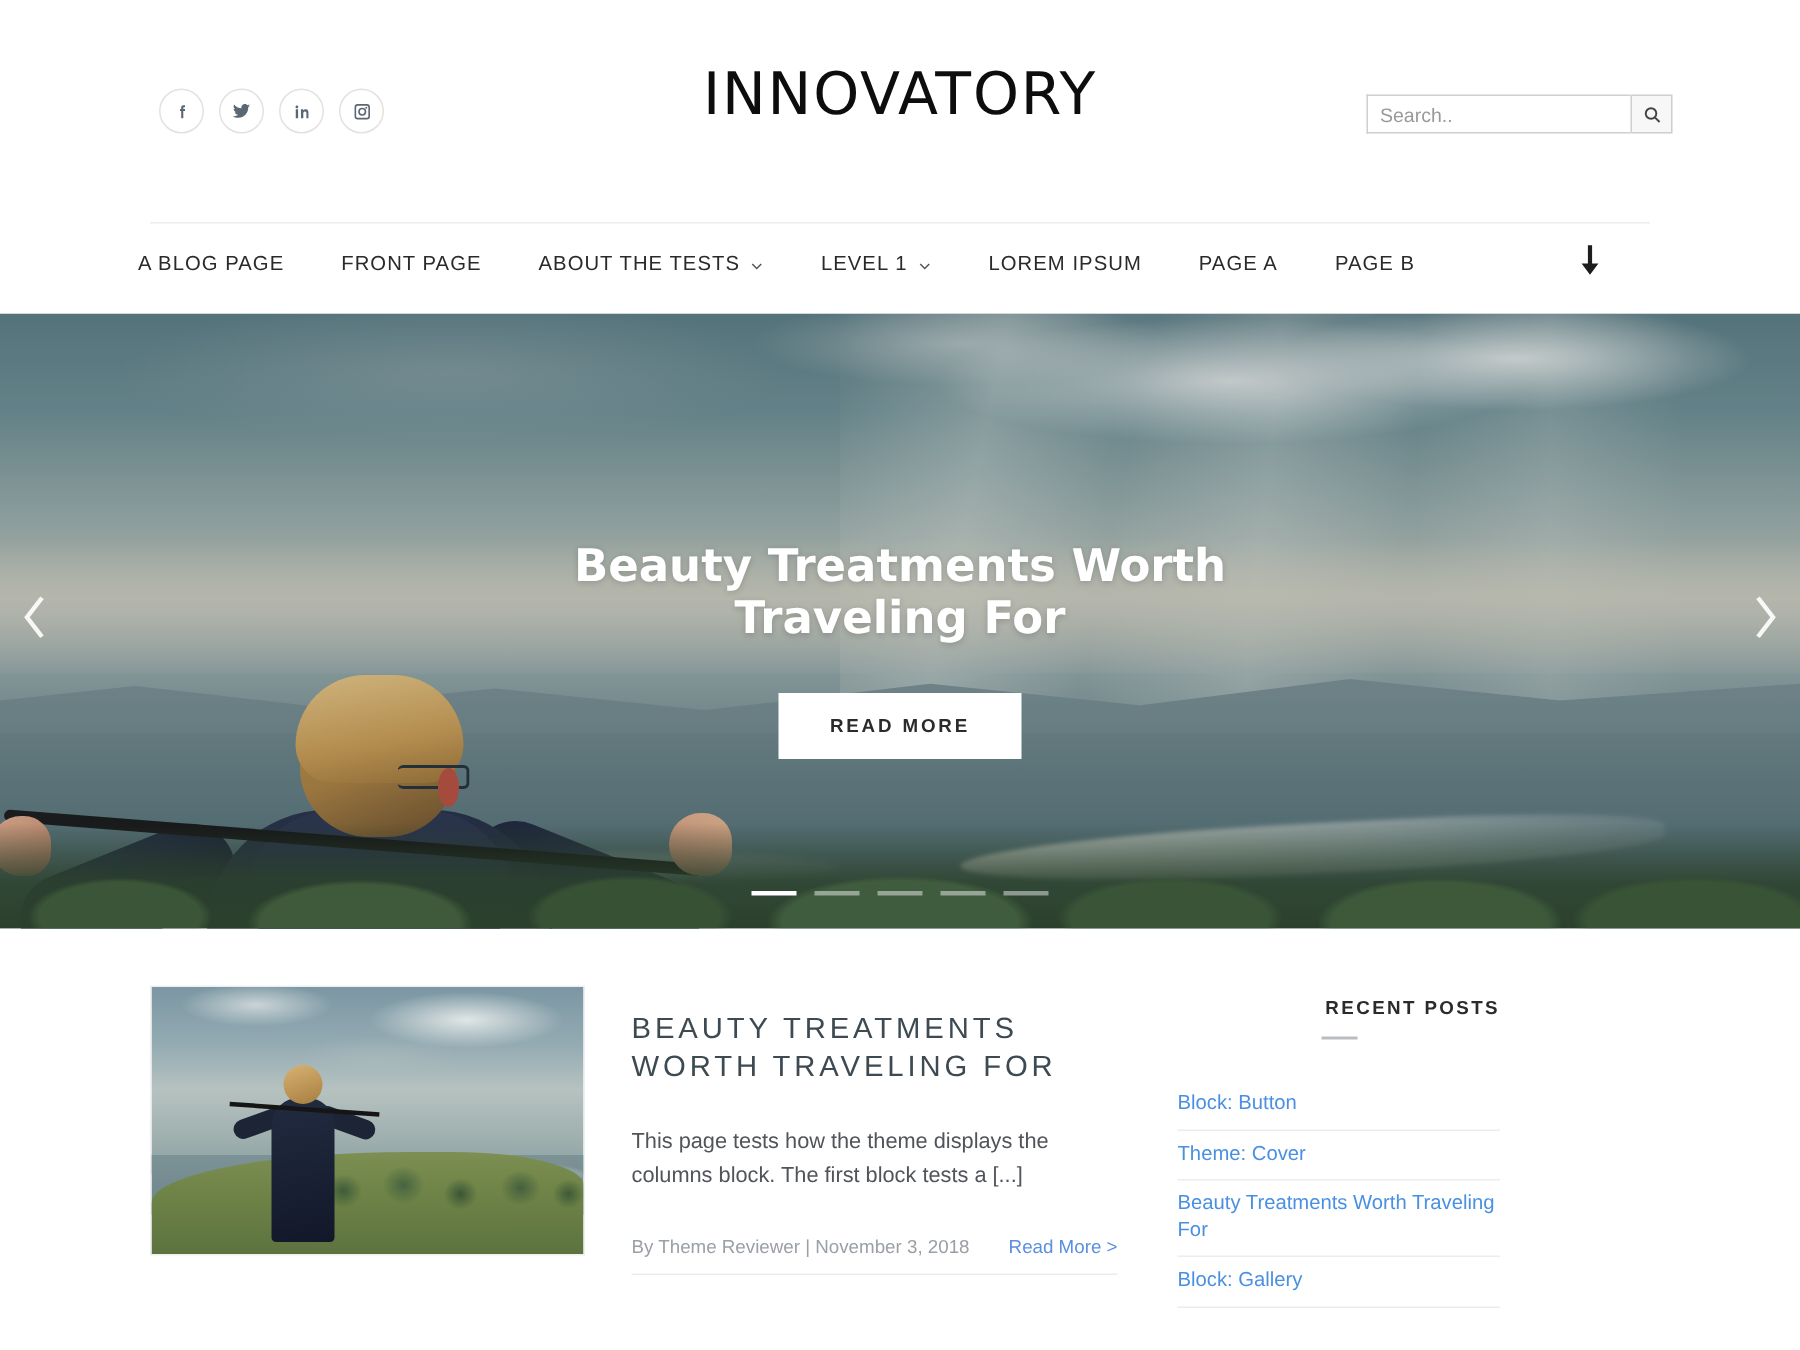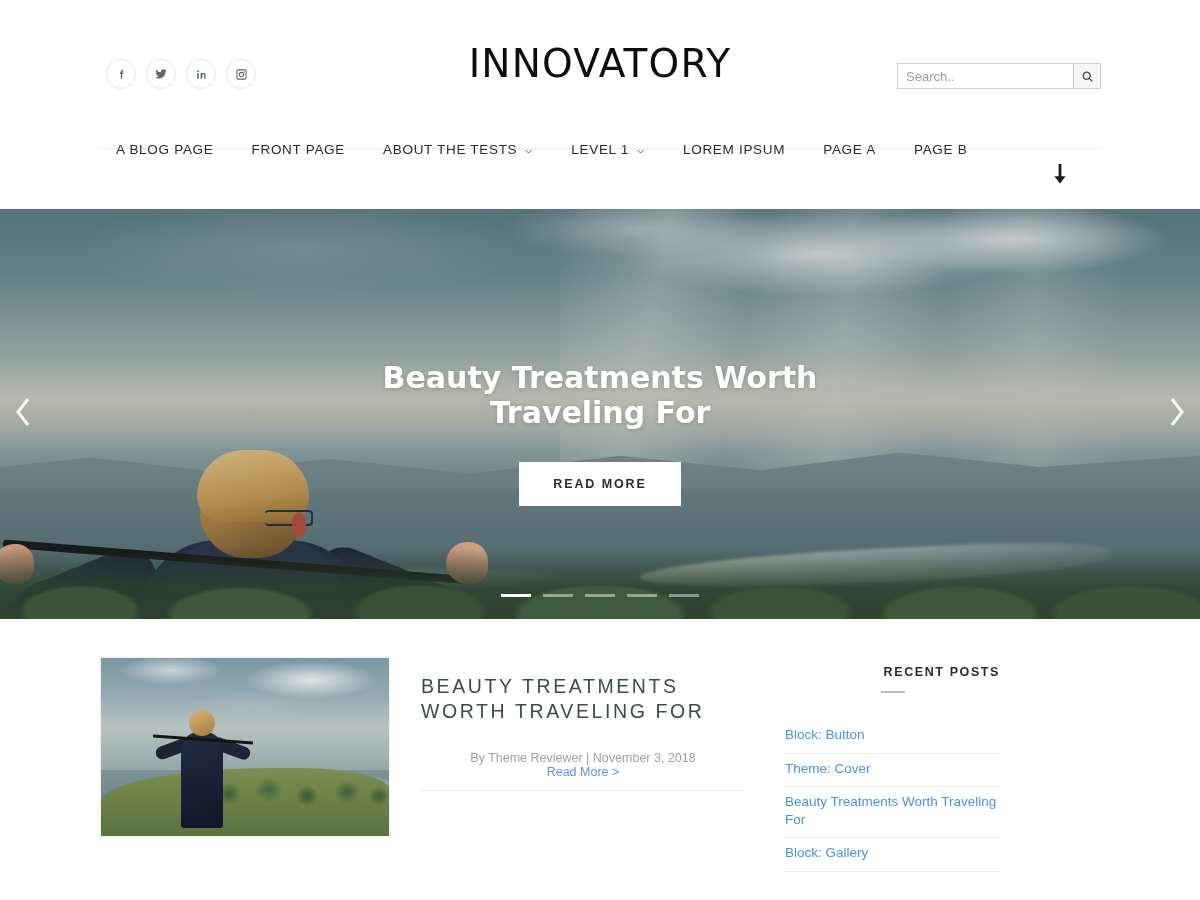--- a/index.html
+++ b/index.html
@@ -25,40 +25,40 @@
   .brand { position:absolute; left:0; right:0; top:44px; text-align:center; }
   .brand-title {
     font-size:39px; letter-spacing:1.2px; color:#0d0d0d;
     font-weight:400; line-height:1.05;
     font-family:"DejaVu Sans", sans-serif;
   }
   .brand-tagline {
     margin-top:10px; font-size:13.5px; color:#8a8a8a; font-weight:400;
   }
 
-  .searchbox { position:absolute; right:99px; top:63px; display:flex; }
+  .searchbox { position:absolute; right:85px; top:63px; display:flex; }
   .search-input {
     width:176px; height:26px; border:1px solid #cfcfcf; border-right:none;
     padding:0 8px; font-size:13px; color:#777; background:#fff; outline:none;
     font-family:"Liberation Sans", sans-serif;
   }
   .search-input::placeholder { color:#999; }
   .search-btn {
     width:28px; height:26px; border:1px solid #cfcfcf; background:#f7f7f7;
     display:flex; align-items:center; justify-content:center; cursor:pointer;
     color:#444; padding:0;
   }
 
   .header-rule { position:absolute; left:100px; right:100px; top:148px; height:1px; background:#ececec; }
 
   
   .nav { position:relative; height:67px; }
   .nav-inner {
-    position:absolute; left:116px; right:100px; top:0; height:67px;
-    display:flex; align-items:flex-start;
+    position:absolute; left:92px; right:100px; top:0; height:67px;
+    display:flex; align-items:center;
   }
   .nav-item {
     display:flex; align-items:center; gap:7px;
     font-size:13.5px; letter-spacing:0.7px; color:#2a2a2a;
     margin-right:38px; cursor:pointer; white-space:nowrap;
   }
   .chev { display:inline-block; width:9px; height:9px; position:relative; top:-1px; }
   .nav-arrow {
     position:absolute; right:30px; top:50%; transform:translateY(-50%);
     cursor:pointer; color:#1d1d1d;
@@ -278,21 +278,21 @@
   .post-title {
     font-size:19.5px; letter-spacing:2.6px; color:#3e4a52; font-weight:400;
     line-height:1.28; text-transform:uppercase;
     font-family:"Liberation Sans", sans-serif; cursor:pointer;
   }
   .post-excerpt {
     margin-top:26px; font-size:14.5px; color:#51555a; line-height:1.62;
   }
   .post-meta {
     margin-top:27px; padding-bottom:11px; border-bottom:1px solid #ececec;
-    display:flex; justify-content:space-between; align-items:center;flex-direction:column;
+    display:flex; justify-content:space-between; align-items:center;
   }
   .meta-left { font-size:12.5px; color:#9aa0a6; }
   .read-more { font-size:12.5px; color:#5b8fe0; cursor:pointer; }
 
   .side-col { width:215px; padding-top:8px; }
   .widget-title {
     text-align:right; font-size:12.5px; letter-spacing:1.6px; font-weight:700;
     color:#2b2b2b; text-transform:uppercase;
   }
   .widget-underline { width:24px; height:2px; background:#b9bdc1; margin:12px auto 0; }
@@ -458,20 +458,21 @@
           <div class="t-fig">
             <div class="t-arm-l"></div>
             <div class="t-arm-r"></div>
             <div class="t-body"></div>
             <div class="t-head"></div>
             <div class="t-pole"></div>
           </div>
         </div>
         <div class="post-body">
           <div class="post-title">BEAUTY TREATMENTS WORTH TRAVELING FOR</div>
+          <div class="post-excerpt">This page tests how the theme displays the columns block. The first block tests a [...]</div>
           <div class="post-meta">
             <span class="meta-left">By Theme Reviewer | November 3, 2018</span>
             <span class="read-more">Read More &gt;</span>
           </div>
         </div>
       </div>
     </div>
 
     <div class="side-col">
       <div class="widget-title">RECENT POSTS</div>

